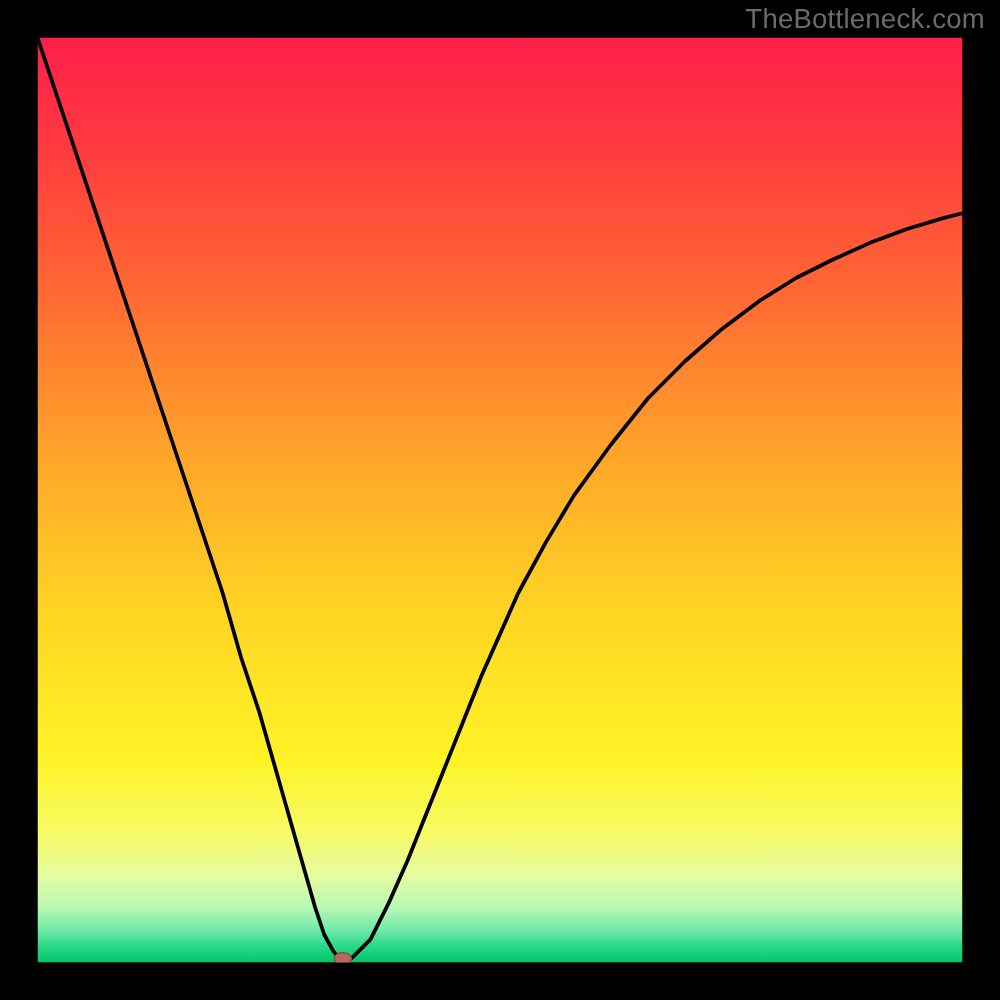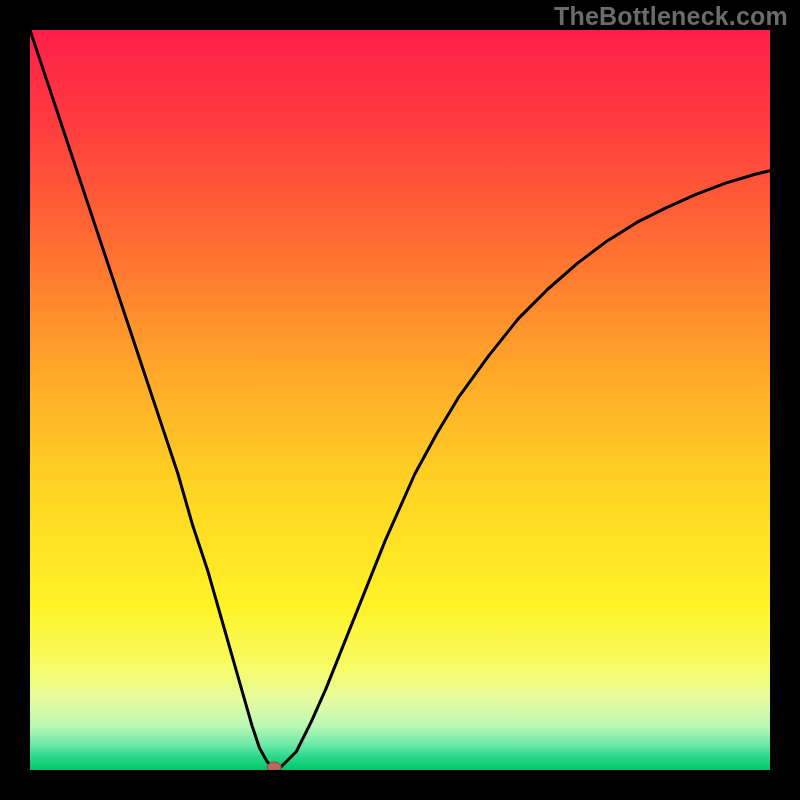--- a/index.html
+++ b/index.html
@@ -17,22 +17,22 @@
     left: 0;
     width: 800px;
     height: 800px;
     background: #000000;
   }
   .watermark {
     position: absolute;
     top: 2px;
     right: 12px;
     color: #6b6b6b;
-    font-size: 25px;
-    font-weight: 700;
+    font-size: 22px;
+    font-weight: 400;
     letter-spacing: 0.2px;
   }
   .plot {
     position: absolute;
     top: 30px;
     left: 30px;
     width: 740px;
     height: 740px;
   }
   svg { display: block; }

